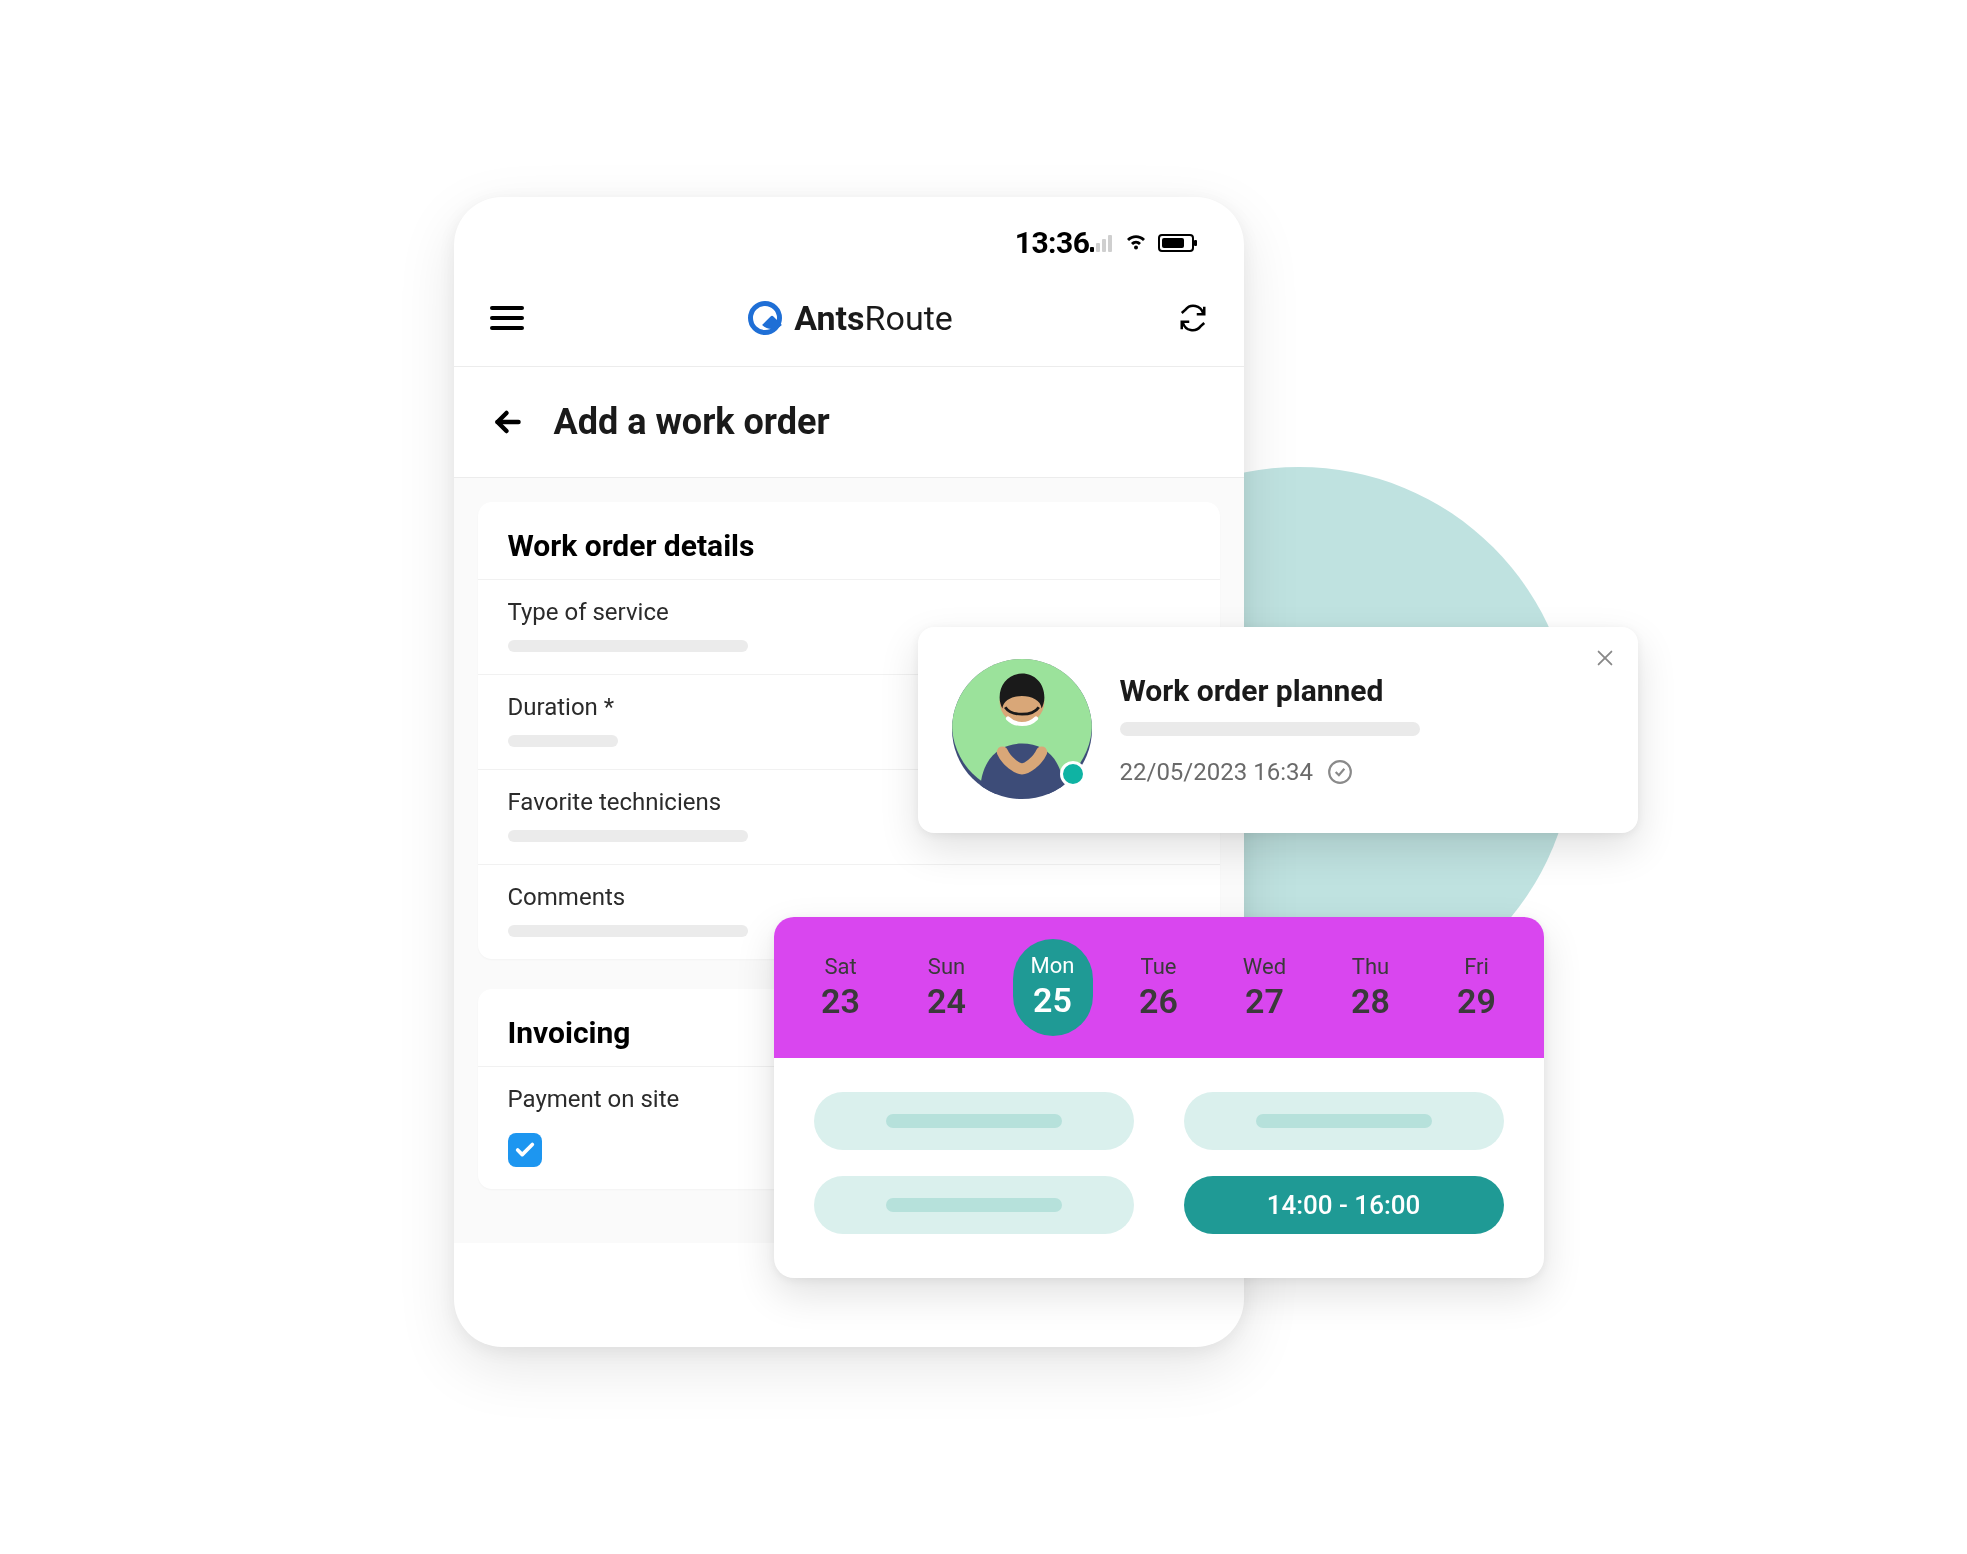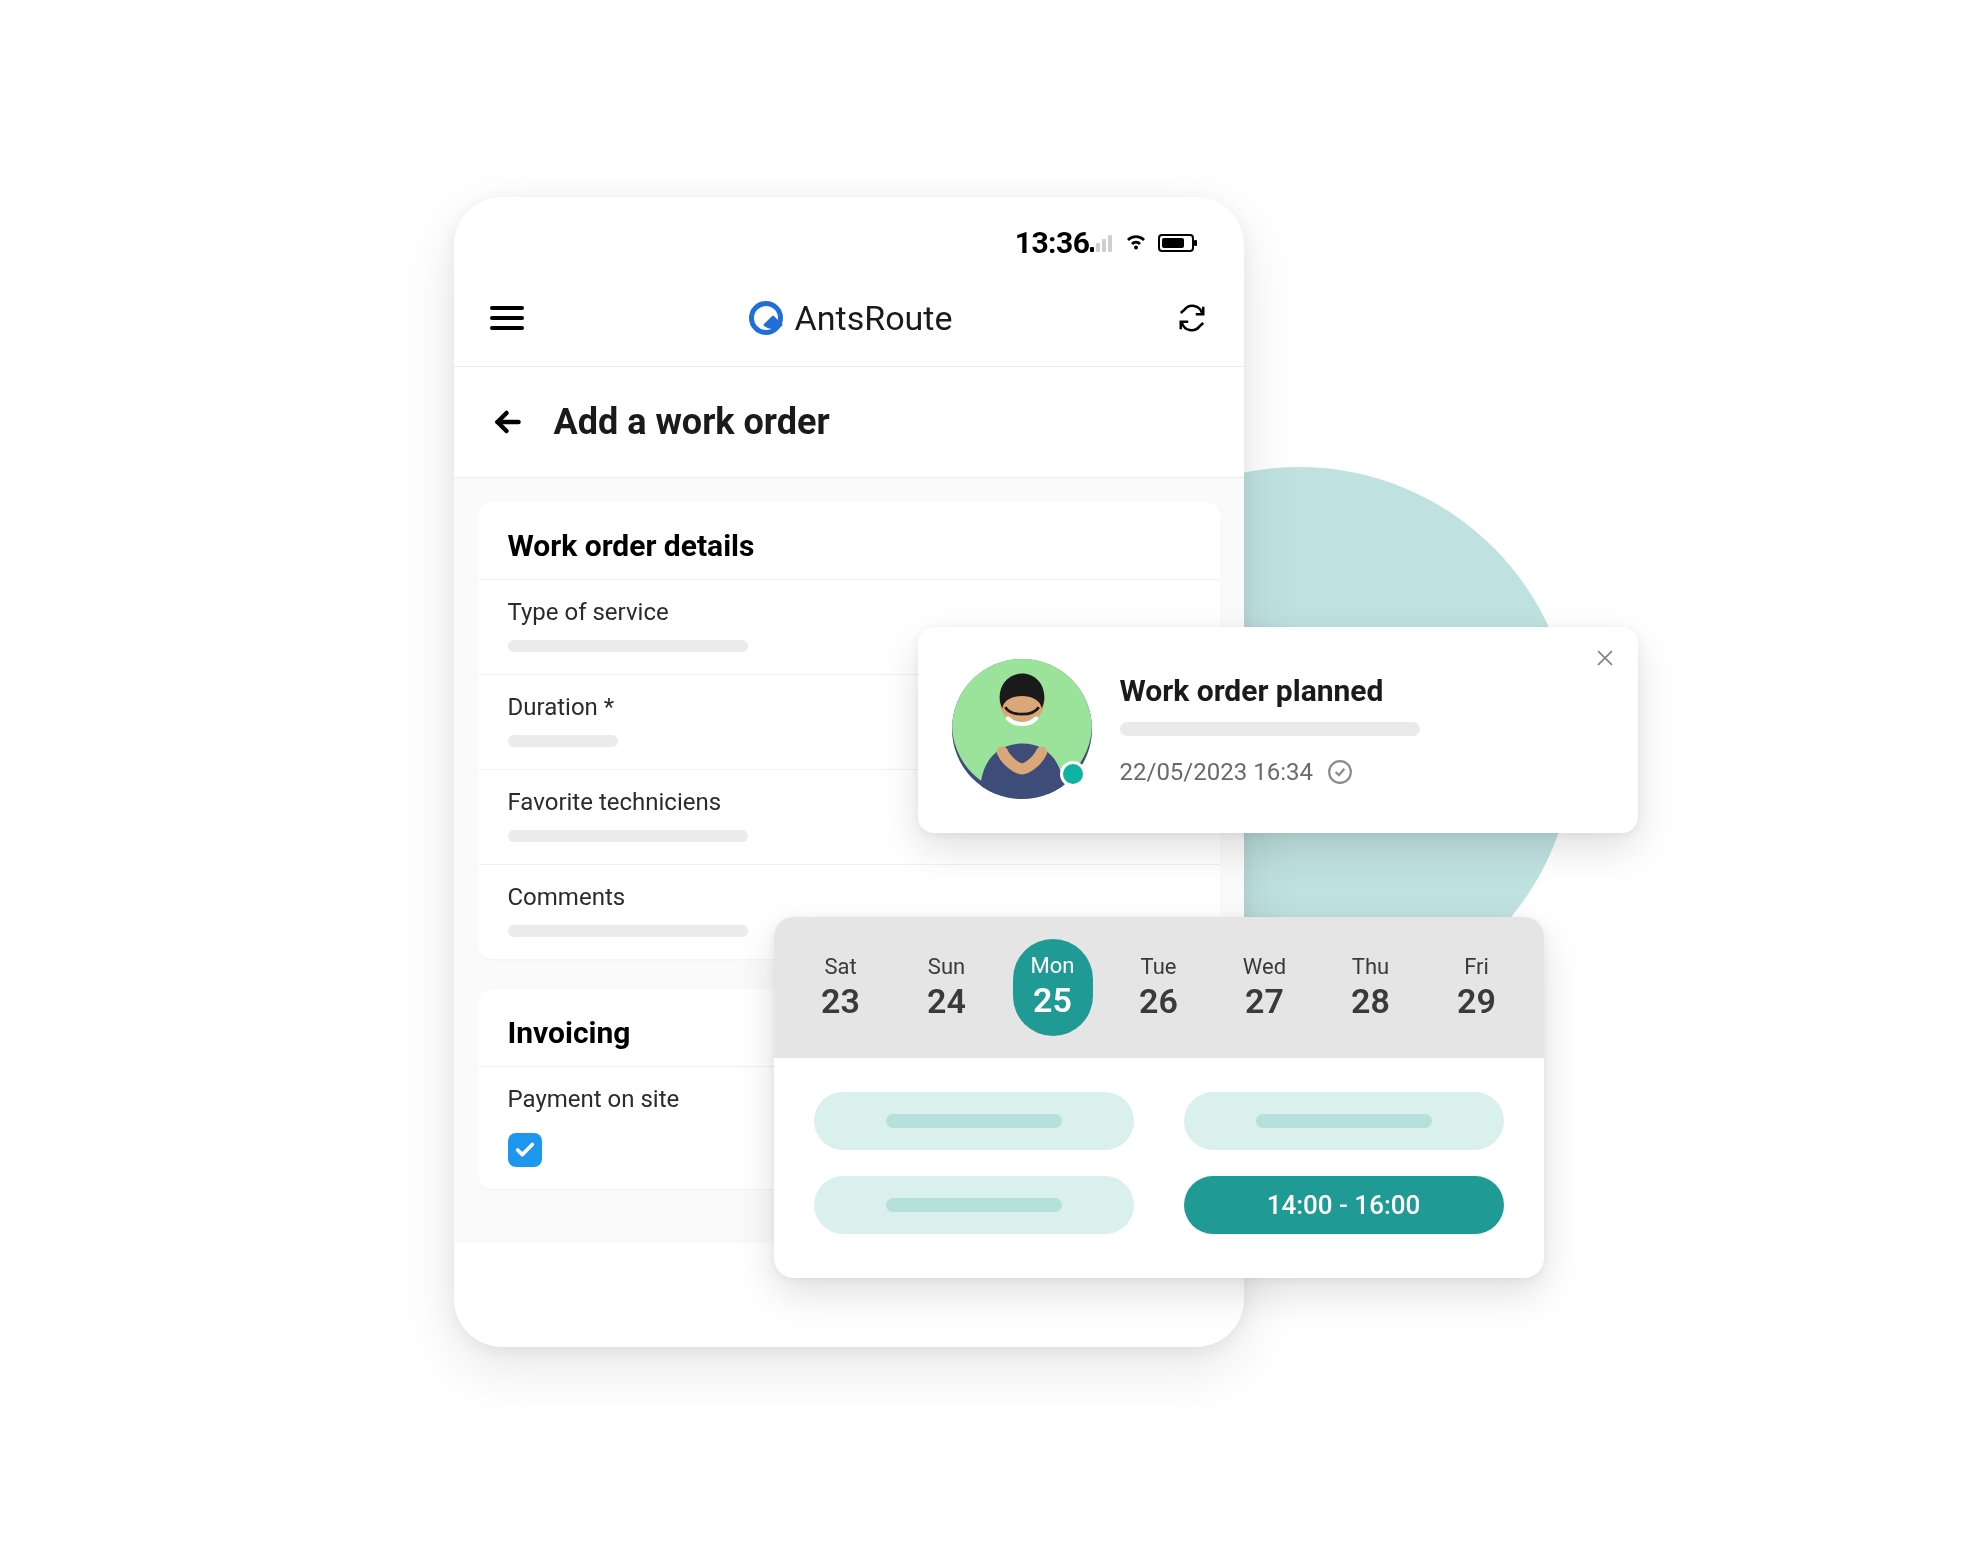--- a/index.html
+++ b/index.html
@@ -107,21 +107,21 @@
   width:34px; height:34px; border-radius:50%;
   border: 5px solid #1f6fd6;
   position:relative;
 }
 .brand .logo::after{
   content:''; position:absolute; right:-2px; bottom:-2px;
   width:14px; height:14px; background:#1f6fd6; border-radius:2px 0 14px 0;
   transform: rotate(45deg);
 }
 .brand .text { font-size: 34px; font-weight:400; color:#1a1a1a;}
-.brand .text b { font-weight:400; }
+.brand .text b { font-weight:700; }
 .refresh { width:30px; height:30px; cursor:pointer; }
 .refresh svg { width:100%; height:100%; }
 
 
 .pagehead {
   display:flex; align-items:center; gap:28px;
   padding: 34px 36px;
   border-bottom: 1px solid #ececec;
 }
 .back-arrow { width:36px; height:36px; cursor:pointer; }
@@ -199,21 +199,21 @@
   left: 440px;
   top: 740px;
   width: 770px;
   background:#fff;
   border-radius: 20px;
   box-shadow: 0 16px 40px rgba(0,0,0,0.12), 0 2px 10px rgba(0,0,0,0.06);
   z-index: 2;
   overflow:hidden;
 }
 .sched-days {
-  background:#e5e5e5;
+  background:#d946ef;
   display:flex;
   justify-content: space-around;
   align-items:center;
   padding: 22px 14px;
 }
 .day {
   text-align:center;
   color:#3a3a3a;
   width: 80px;
   padding: 10px 0;

